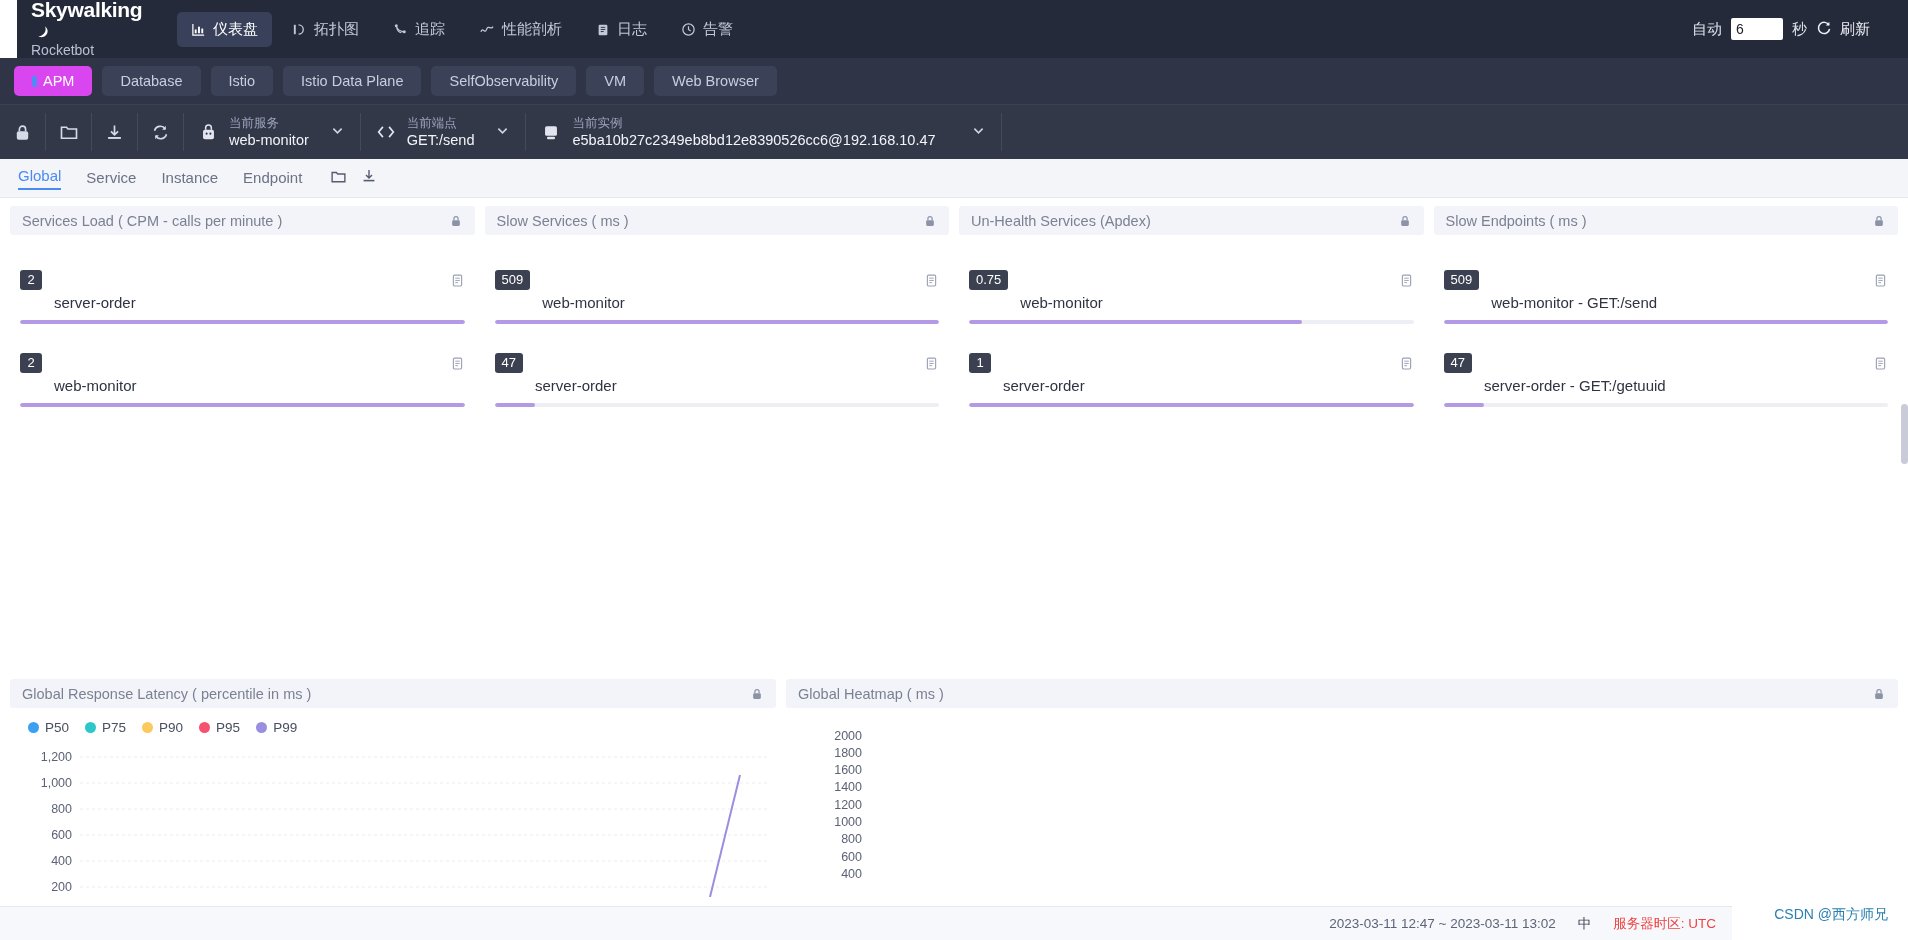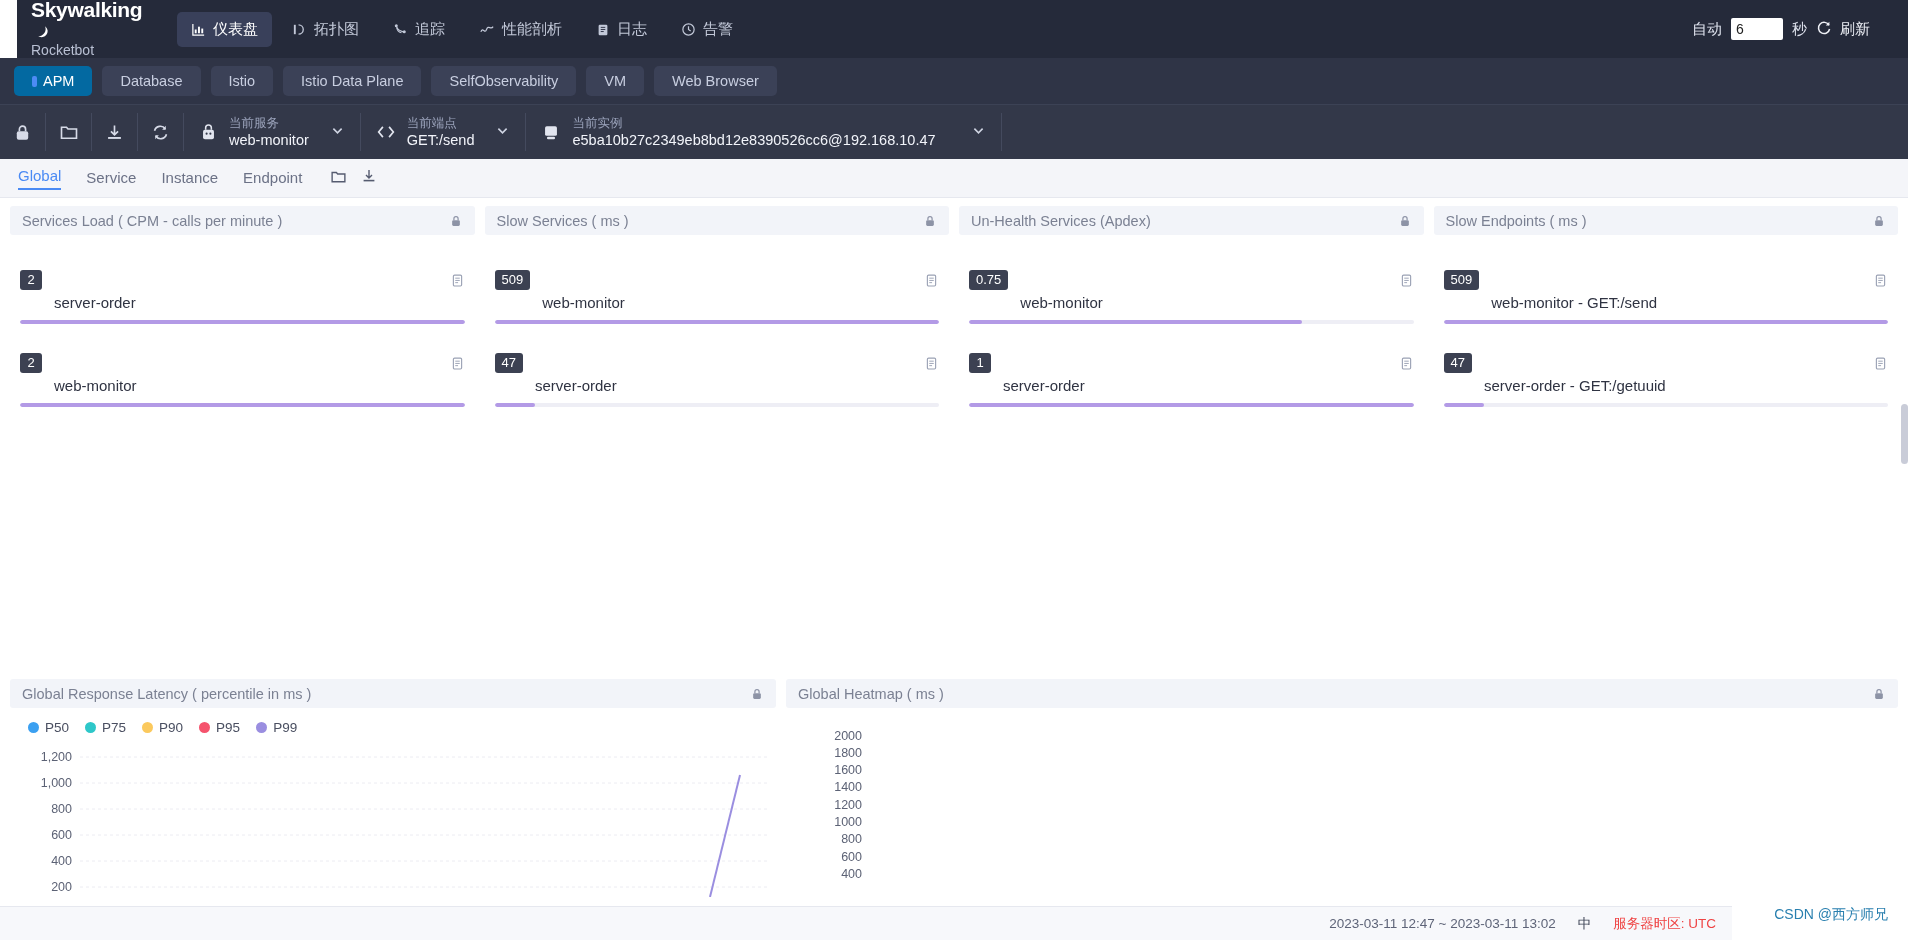--- a/index.html
+++ b/index.html
@@ -35,21 +35,21 @@
 
   
   .tabrow {
     height:46px; background:#2f3446; display:flex; align-items:center; gap:10px;
     padding:0 14px; flex:0 0 46px;
   }
   .dtab {
     background:#3b4157; color:#c8cee0; font-size:14.5px; padding:7px 18px;
     border-radius:5px; cursor:pointer; display:flex; align-items:center; gap:6px; white-space:nowrap;
   }
-  .dtab.active { background:#0369a1; color:#ffffff; }
+  .dtab.active { background:#d946ef; color:#ffffff; }
   .dot { width:5px; height:11px; border-radius:2px; background:#4d8bf5; display:inline-block; }
 
   
   .selbar {
     height:55px; background:#333849; display:flex; align-items:stretch; flex:0 0 55px;
     border-top:1px solid #3c4255;
   }
   .selicon {
     width:45px; display:flex; align-items:center; justify-content:center; color:#d7dbe8; cursor:pointer;
   }

